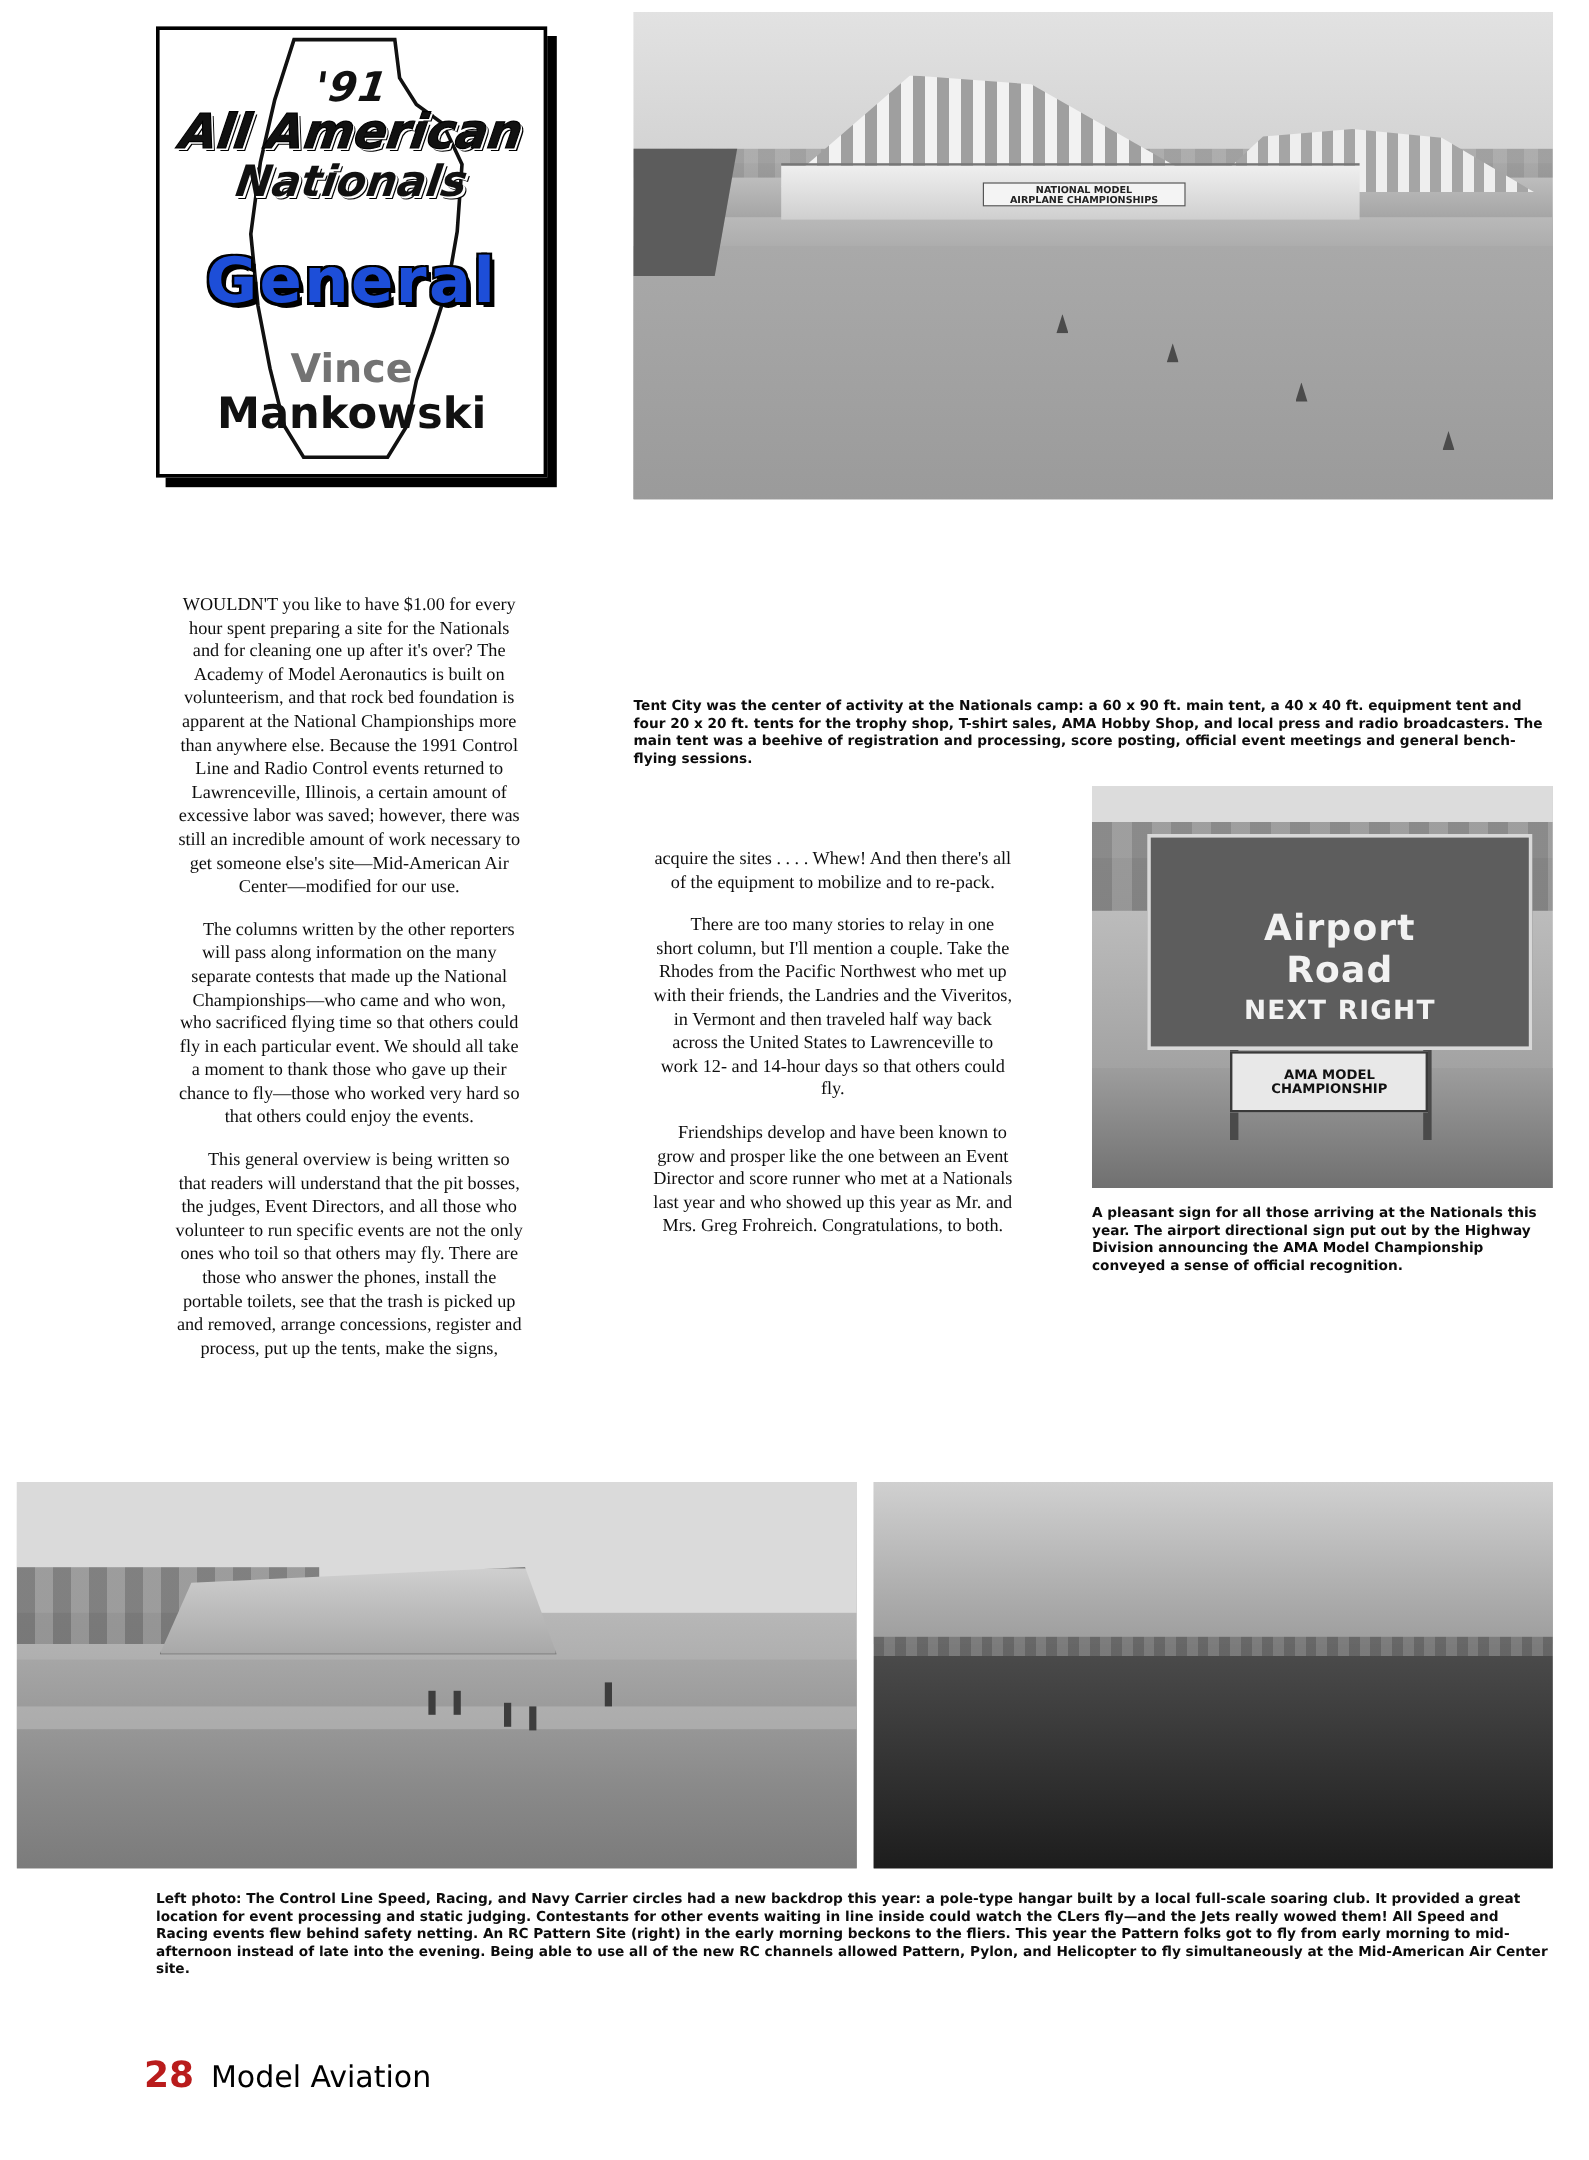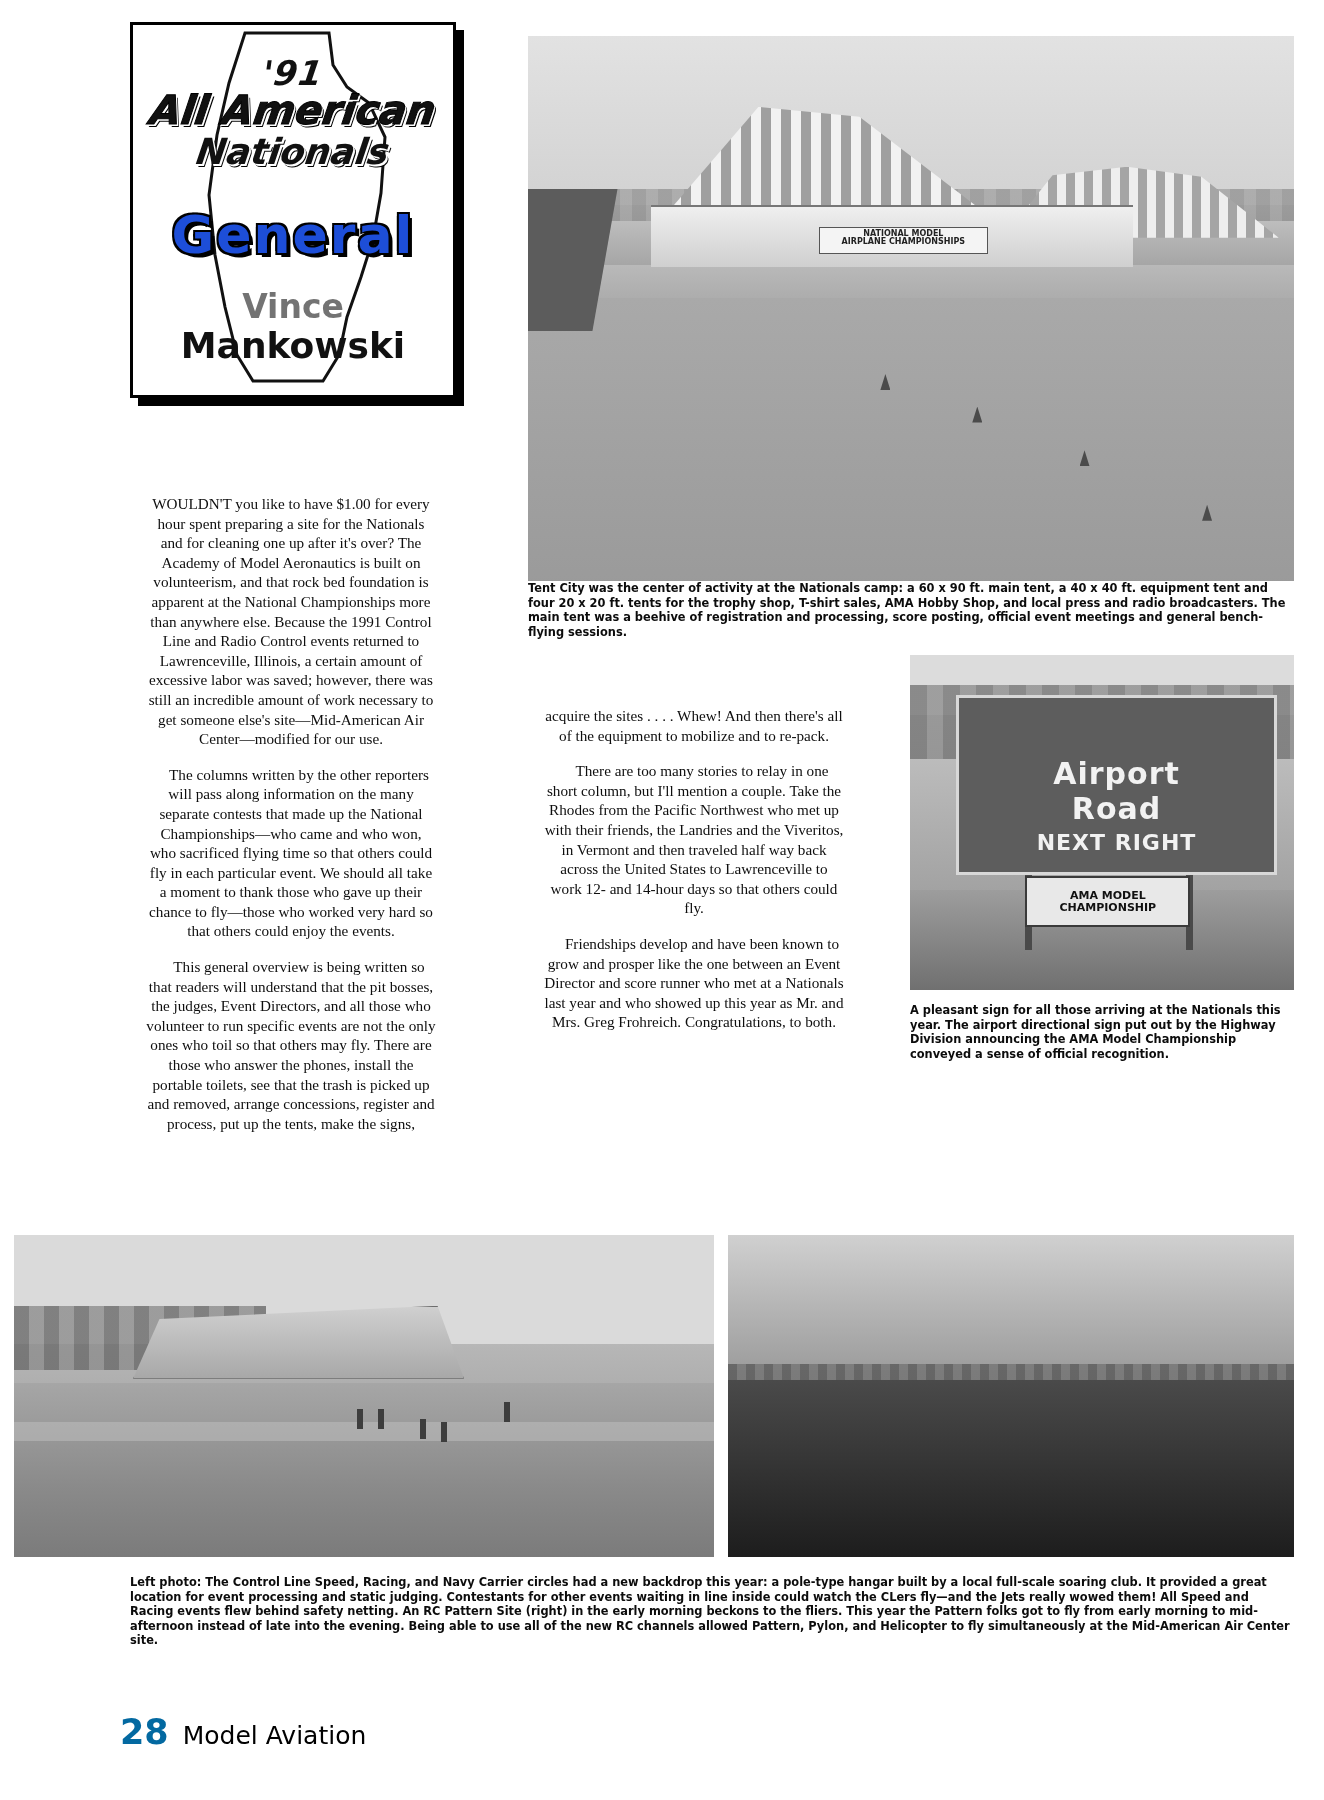--- a/index.html
+++ b/index.html
@@ -120,21 +120,21 @@
   
   .photo {
     position: absolute;
     background: #8d8d8d;
     overflow: hidden;
   }
   .photo .ph-inner { position: absolute; left:0; top:0; right:0; bottom:0; }
 
   
   #photo-tent-city {
-    left: 528px; top: 36px; width: 766px; height: 545px;
+    left: 528px; top: 10px; width: 766px; height: 406px;
     background: linear-gradient(#d8d8d8 0%, #cfcfcf 28%, #bdbdbd 34%, #9d9d9d 45%, #8e8e8e 100%);
   }
   .tc-sky { position:absolute; left:0; top:0; width:100%; height:31%;
     background: linear-gradient(#e2e2e2, #d2d2d2); }
   .tc-ground { position:absolute; left:0; top:42%; width:100%; height:58%;
     background: linear-gradient(#b9b9b9, #8a8a8a 40%, #7c7c7c 100%); }
   .tc-road { position:absolute; left:-8%; top:48%; width:120%; height:54%;
     background: linear-gradient(#a9a9a9, #9a9a9a);
     transform: skewX(-6deg); }
   .tc-tent-main {
@@ -268,23 +268,23 @@
   .footer {
     position: absolute;
     left: 120px;
     top: 1712px;
     font-family: "DejaVu Sans", sans-serif;
     display: flex;
     align-items: baseline;
     gap: 14px;
   }
   .footer .pg {
-    font-size: 35px;
-    font-weight: bold;
-    color: #0369a1;
+    font-size: 30px;
+    font-weight: bold;
+    color: #b91c1c;
   }
   .footer .mag {
     font-size: 25px;
     color: #000;
   }
 </style>
 </head>
 <body>
 
 <div class="page">

